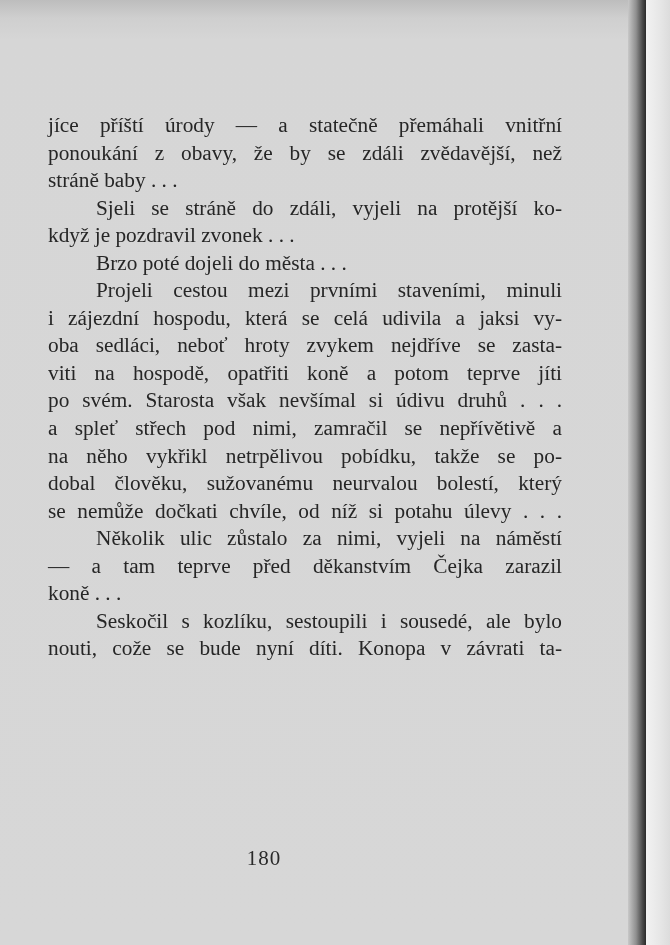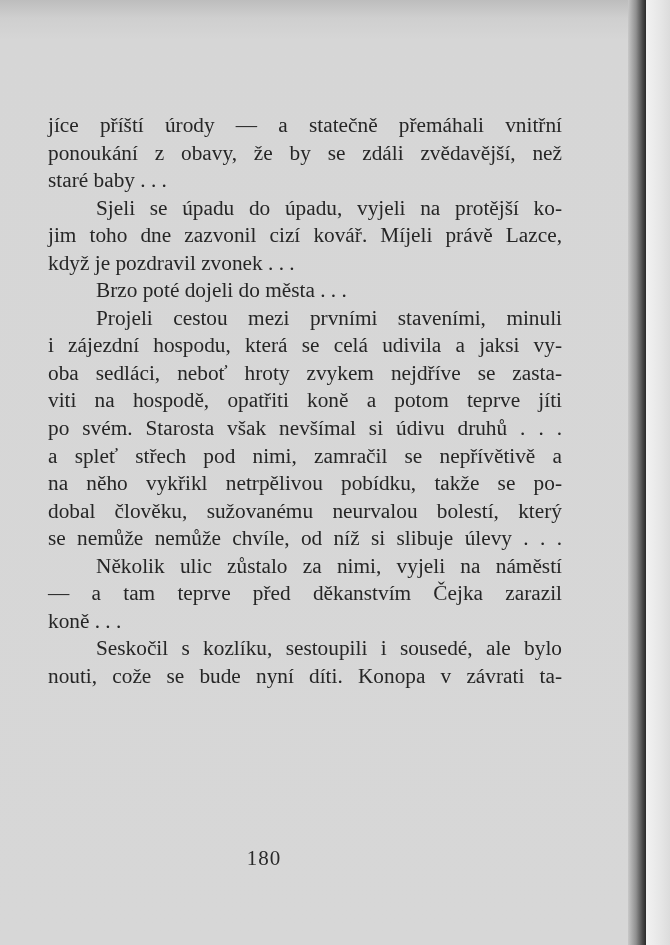--- a/index.html
+++ b/index.html
@@ -73,34 +73,33 @@
       letter-spacing: 1px;
     }
   </style>
 </head>
 <body>
 
 <div class="page">
   <div class="text-block">
     <span class="line">jíce příští úrody — a statečně přemáhali vnitřní</span>
     <span class="line">ponoukání z obavy, že by se zdáli zvědavější, než</span>
-    <span class="line last">staré baby . . .</span>
-    <span class="line indent">Sjeli se úpadu do úpadu, vyjeli na protější ko-</span>
-    <span class="line">jim toho dne zazvonil cizí kovář. Míjeli právě Lazce,</span>
+    <span class="line last">stráně baby . . .</span>
+    <span class="line indent">Sjeli se stráně do zdáli, vyjeli na protější ko-</span>
     <span class="line last">když je pozdravil zvonek . . .</span>
     <span class="line indent last">Brzo poté dojeli do města . . .</span>
     <span class="line indent">Projeli cestou mezi prvními staveními, minuli</span>
     <span class="line">i zájezdní hospodu, která se celá udivila a jaksi vy-</span>
     <span class="line">oba sedláci, neboť hroty zvykem nejdříve se zasta-</span>
     <span class="line">viti na hospodě, opatřiti koně a potom teprve jíti</span>
     <span class="line">po svém. Starosta však nevšímal si údivu druhů . . .</span>
     <span class="line">a spleť střech pod nimi, zamračil se nepřívětivě a</span>
     <span class="line">na něho vykřikl netrpělivou pobídku, takže se po-</span>
     <span class="line">dobal člověku, sužovanému neurvalou bolestí, který</span>
-    <span class="line">se nemůže nemůže chvíle, od níž si slibuje úlevy . . .</span>
+    <span class="line">se nemůže dočkati chvíle, od níž si potahu úlevy . . .</span>
     <span class="line indent">Několik ulic zůstalo za nimi, vyjeli na náměstí</span>
     <span class="line">— a tam teprve před děkanstvím Čejka zarazil</span>
     <span class="line last">koně . . .</span>
     <span class="line indent">Seskočil s kozlíku, sestoupili i sousedé, ale bylo</span>
     <span class="line">nouti, cože se bude nyní díti. Konopa v závrati ta-</span>
   </div>
   <div class="page-number">180</div>
 </div>
 <div class="spine-shadow"></div>
 <div class="next-page"></div>

